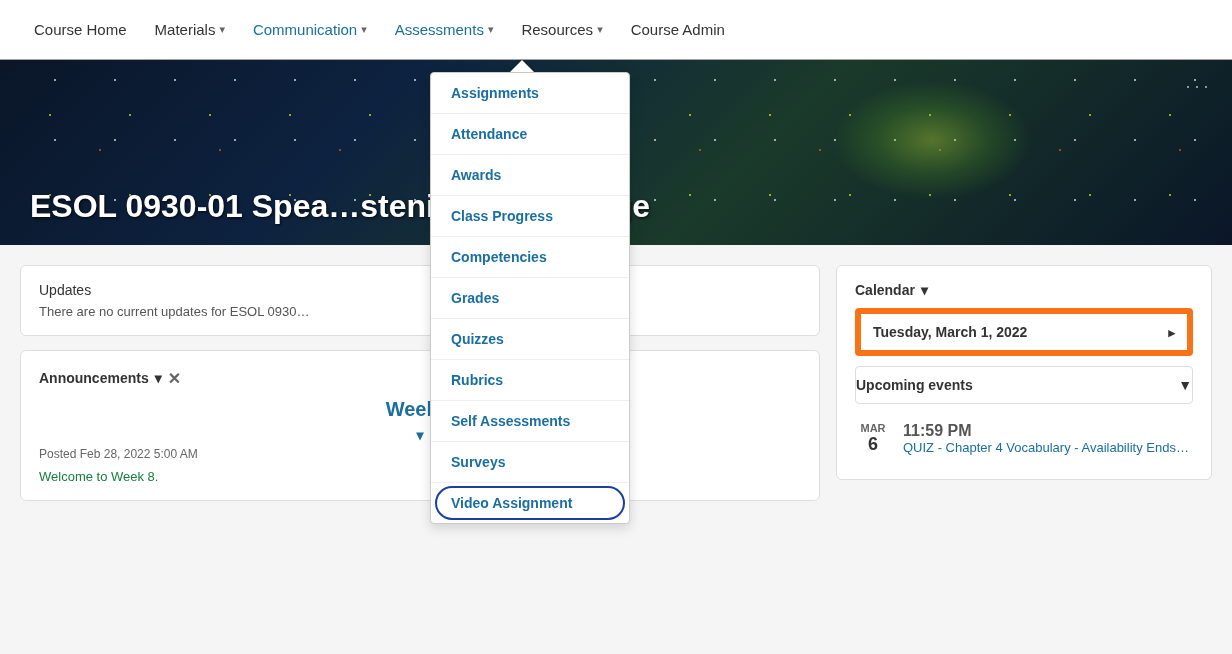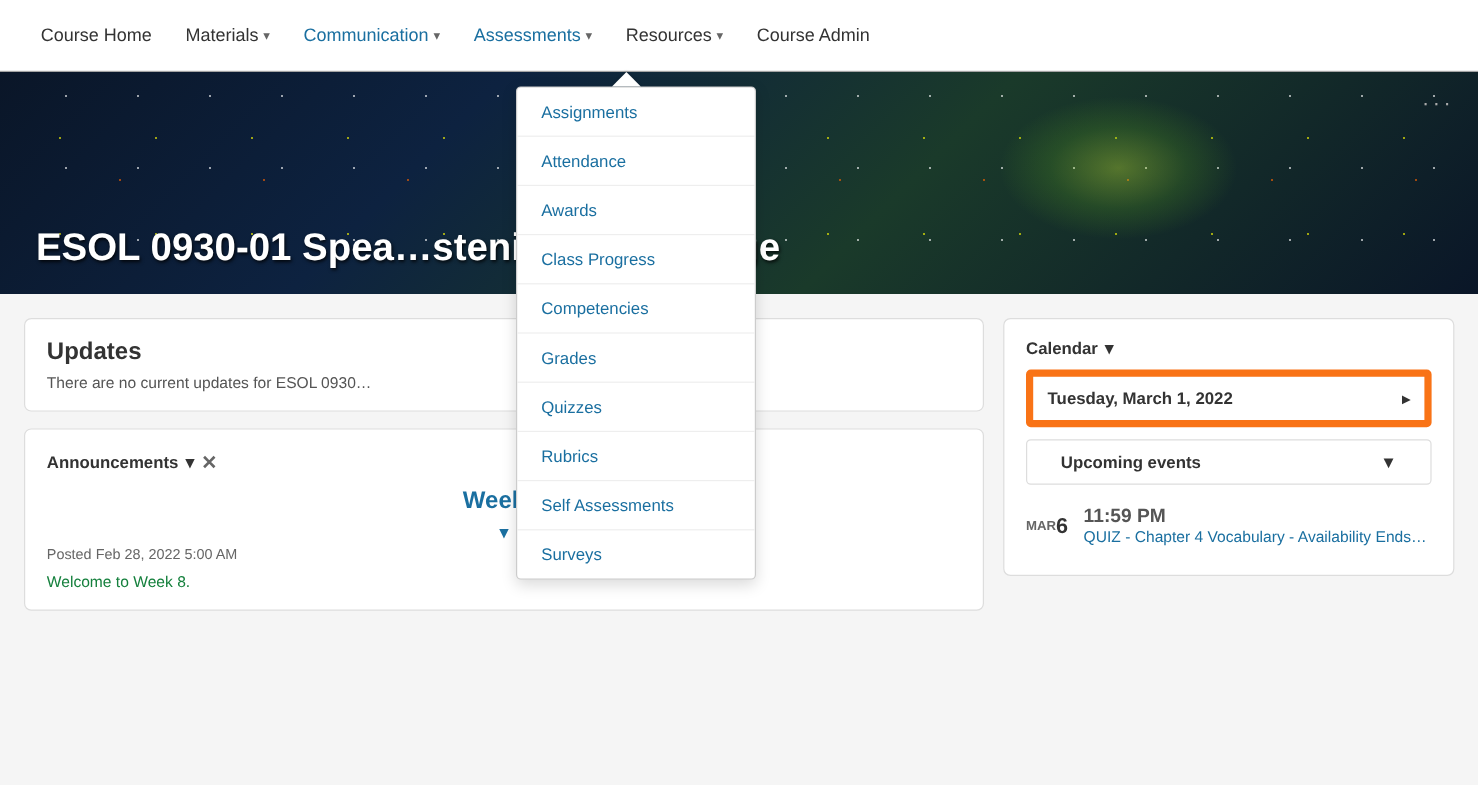--- a/index.html
+++ b/index.html
@@ -98,22 +98,22 @@
     }
 
     
     .card {
       background: #fff;
       border-radius: 6px;
       border: 1px solid #ddd;
       padding: 16px 18px;
     }
     .card-title {
-      font-weight: bold;
-      font-size: 20px;
+      font-weight: normal;
+      font-size: 14px;
       color: #333;
       margin-bottom: 6px;
     }
     .card-body {
       font-size: 13px;
       color: #555;
     }
 
     
     .announcements-header {
@@ -172,37 +172,37 @@
       color: #333;
       font-size: 13px;
       cursor: pointer;
     }
 
     
     .upcoming-header {
       display: flex;
       align-items: center;
       justify-content: space-between;
-      padding: 10px 28px;
+      padding: 10px 0;
       border: 1px solid #ddd;
       border-radius: 4px;
       font-size: 14px;
       font-weight: bold;
       color: #333;
       margin-bottom: 10px;
       cursor: pointer;
     }
     .event-item {
       display: flex;
       gap: 12px;
       padding: 8px 0;
     }
     .event-date-badge {
       display: flex;
-      flex-direction: row;
+      flex-direction: column;
       align-items: center;
       min-width: 36px;
     }
     .event-month {
       font-size: 11px;
       color: #666;
       text-transform: uppercase;
       font-weight: bold;
     }
     .event-day {
@@ -246,20 +246,21 @@
       min-width: 200px;
       box-shadow: 0 4px 12px rgba(0,0,0,0.15);
       overflow: hidden;
     }
     .dropdown-item {
       padding: 12px 20px;
       font-size: 14px;
       color: #1a6fa0;
       cursor: pointer;
       border-bottom: 1px solid #eee;
+      font-weight: bold;
     }
     .dropdown-item:last-child { border-bottom: none; }
 
     
     .dropdown-item.circled {
       position: relative;
     }
     .dropdown-item.circled::after {
       content: '';
       position: absolute;
@@ -331,20 +332,23 @@
       <span>Quizzes</span>
     </div>
     <div class="dropdown-item">
       <span>Rubrics</span>
     </div>
     <div class="dropdown-item">
       <span>Self Assessments</span>
     </div>
     <div class="dropdown-item">
       <span>Surveys</span>
+    </div>
+    <div class="dropdown-item circled">
+      <span>Video Assignment</span>
     </div>
   </div>
 </div>
 
 <div class="hero">
   <div class="hero-stars"></div>
   <div class="hero-glow"></div>
   <span class="hero-dots">···</span>
   <h1 class="hero-title">ESOL 0930-01 Spea…stening for College</h1>
 </div>

